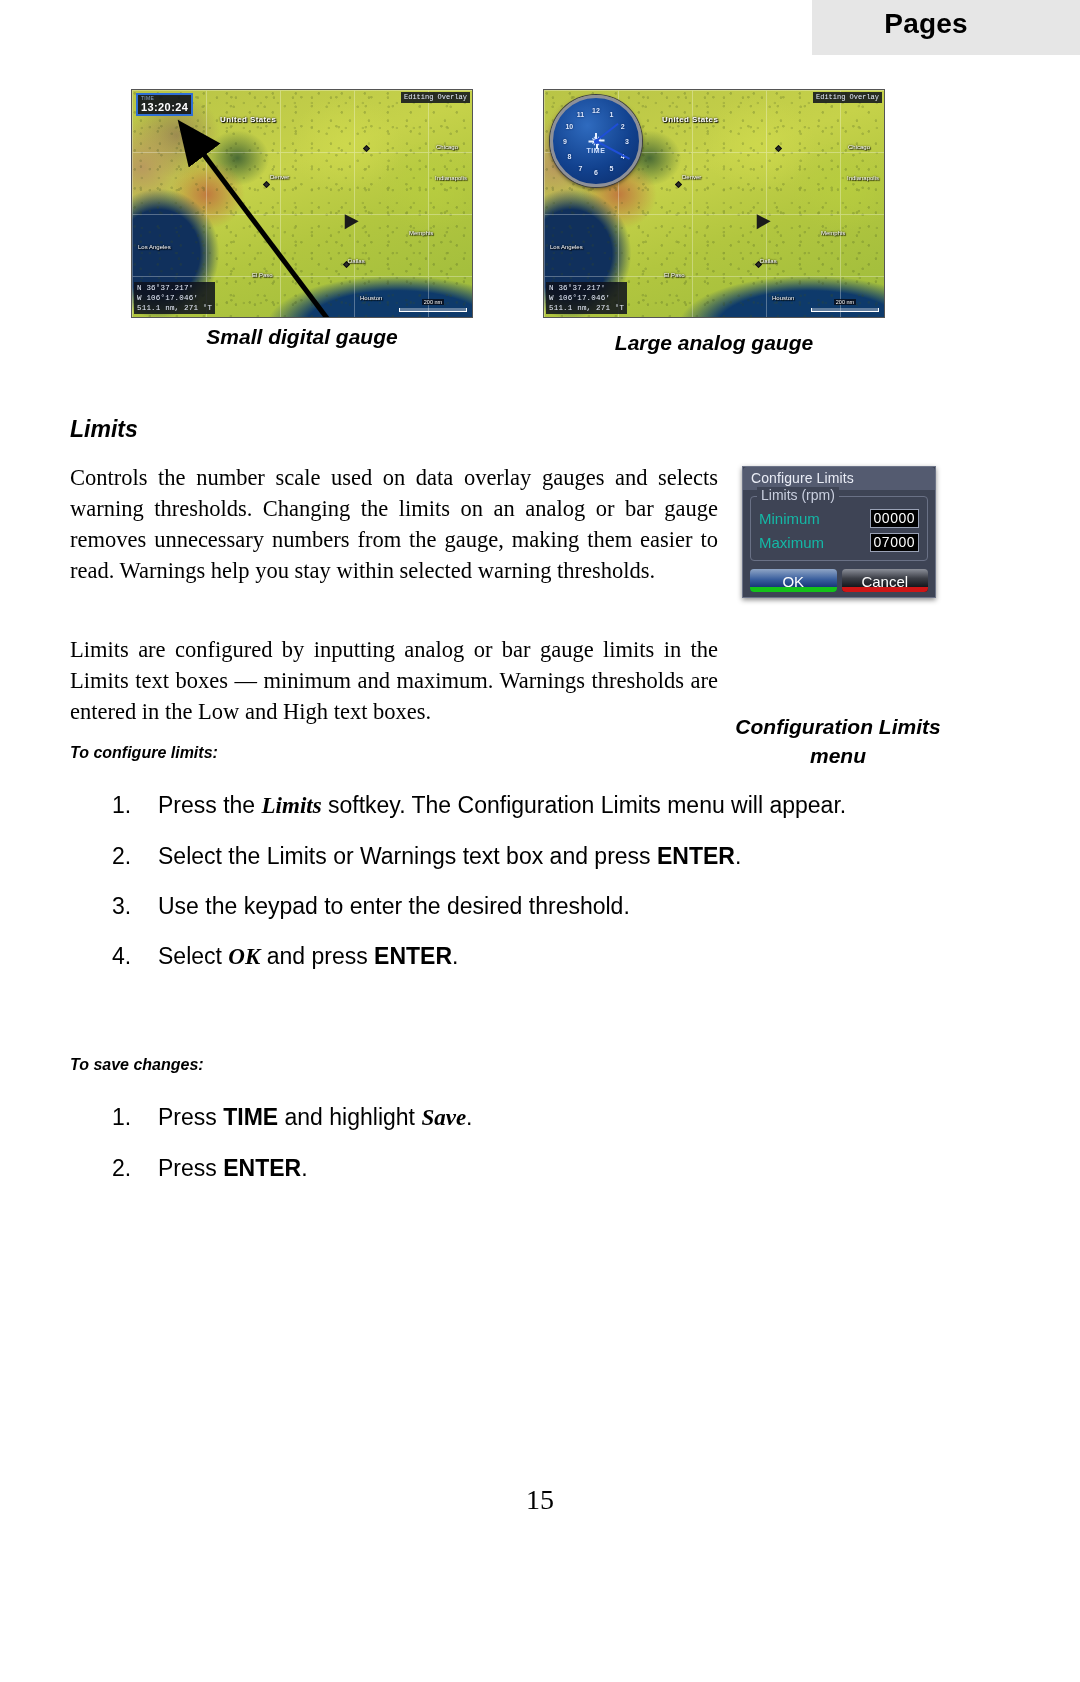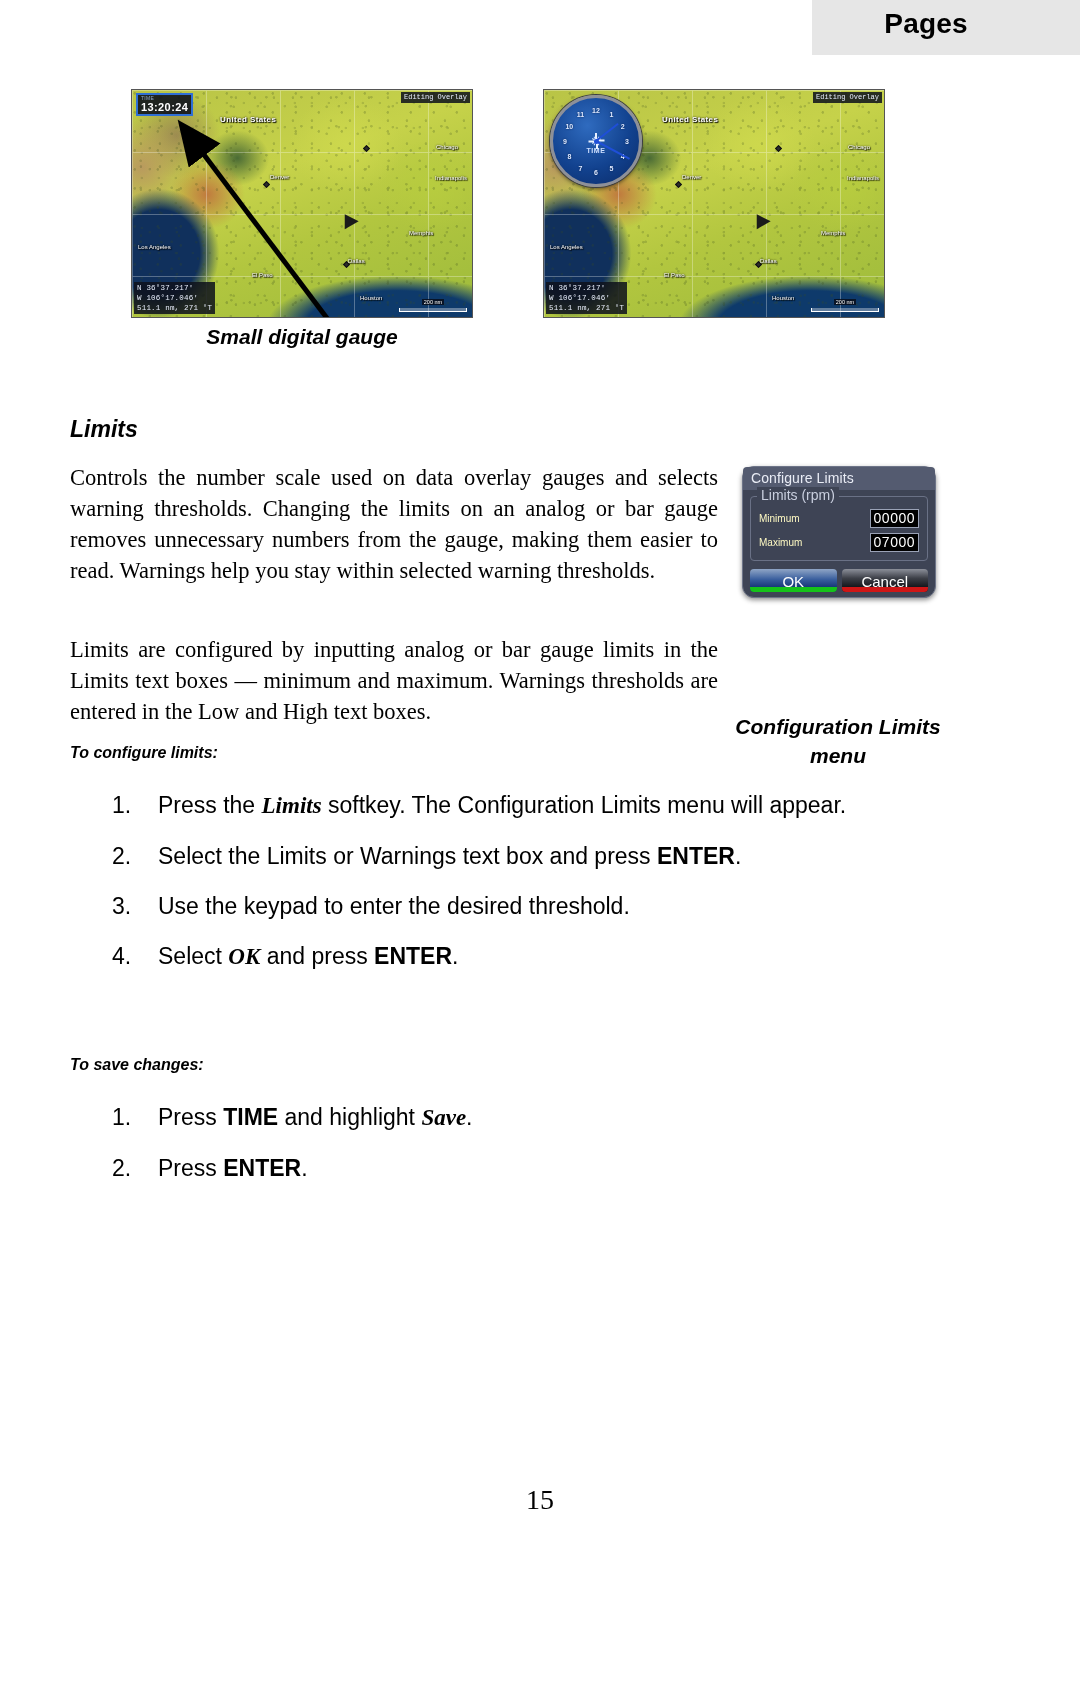--- a/index.html
+++ b/index.html
@@ -155,21 +155,21 @@
   .para{
     position:absolute;
     font-family:"Liberation Serif", serif;
     font-size:22.5px; line-height:31px; color:#000;
     text-align:justify; text-justify:inter-word;
   }
 
   
   .dlg{
     position:absolute; left:742px; top:466px; width:192px;
-    background:#3e4455; border:1px solid #6d7488; border-radius:12px;
+    background:#3e4455; border:1px solid #6d7488; border-radius:0;
     box-shadow:0 2px 5px rgba(0,0,0,.45);
     font-family:"Liberation Sans", sans-serif;
     padding-bottom:5px;
   }
   .dlg-title{
     background:#545b70; color:#e9ecf5; font-size:14px;
     padding:3px 8px 4px 8px; border-radius:4px 4px 0 0;
     letter-spacing:.1px;
   }
   .grp{
@@ -178,21 +178,21 @@
   }
   .grp > .grp-legend{
     position:absolute; top:-10px; left:6px; background:#3e4455;
     padding:0 4px; color:#c9cfdf; font-size:14px;
   }
   .row{
     display:flex; align-items:center; justify-content:space-between;
     margin-bottom:5px;
   }
   .row:last-child{ margin-bottom:0; }
-  .row .rlab{ color:#fef9c3; font-size:10px; }
+  .row .rlab{ color:#14b8a6; font-size:15px; }
   .fld{
     background:#000; color:#fff; font-size:14px;
     border:1px solid #9aa2b6; padding:0 3px;
     letter-spacing:.5px; font-family:"Liberation Sans", sans-serif;
     line-height:17px;
   }
   .btnrow{ display:flex; gap:5px; margin:8px 7px 0 7px; }
   .btn{
     flex:1; text-align:center; color:#fff; font-size:15px;
     border-radius:4px; padding:4px 0 2px 0; position:relative;
@@ -384,20 +384,21 @@
 
     <div class="scalebar">
       <div class="sbtxt">200 nm</div>
       <div class="sbline"></div>
     </div>
 
     <svg class="arrow-wrap" viewBox="0 0 342 229">
       <path d="M214,125 L228,132 L214,140 z" fill="#1b1b1b"></path>
     </svg>
   </div>
+  <div class="fig-caption" style="left:0; top:242px; width:342px;">Large analog gauge</div>
 </div>
 
 <div class="sec-head" style="left:70px; top:416px;">Limits</div>
 
 <div class="para" style="left:70px; top:462px; width:648px;">Controls the number scale used on data overlay gauges and selects warning thresholds. Changing the limits on an analog or bar gauge removes unnecessary numbers from the gauge, making them easier to read. Warnings help you stay within selected warning thresholds.</div>
 <div class="para" style="left:70px; top:634px; width:648px;">Limits are configured by inputting analog or bar gauge limits in the Limits text boxes — minimum and maximum. Warnings thresholds are entered in the Low and High text boxes.</div>
 
 <div class="dlg">
   <div class="dlg-title">Configure Limits</div>
 

